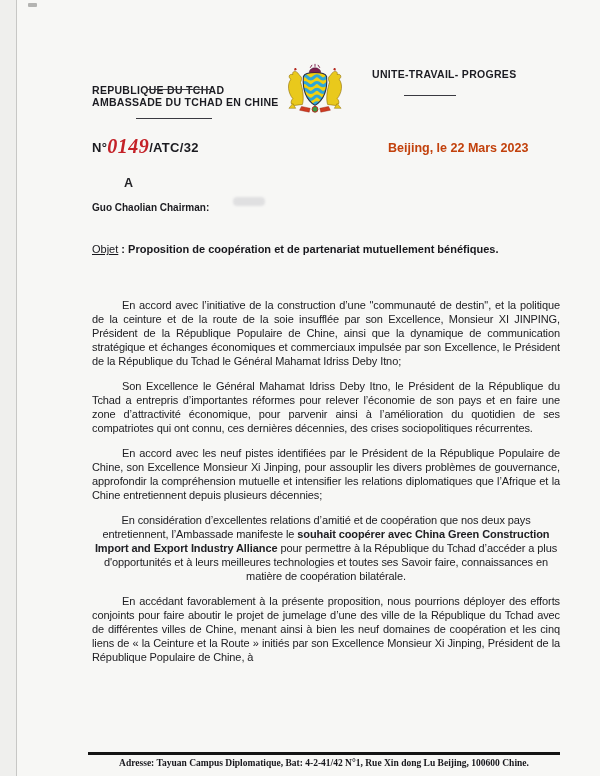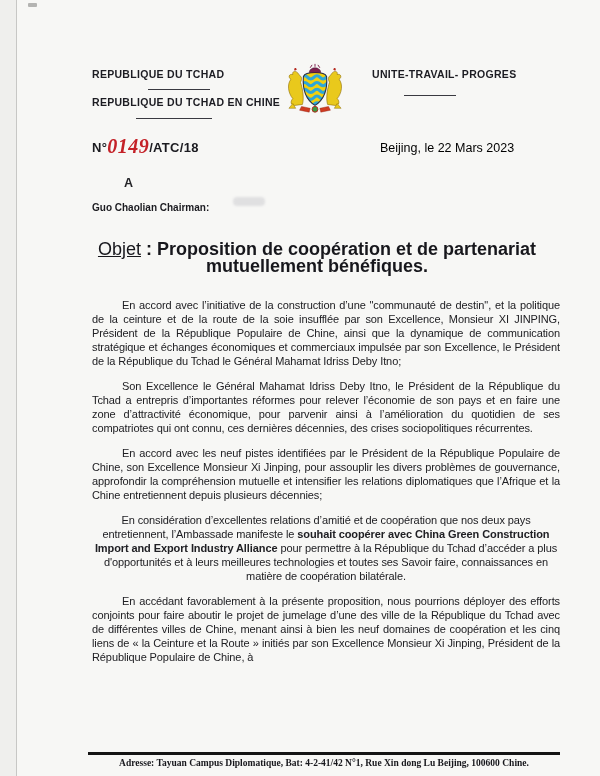--- a/index.html
+++ b/index.html
@@ -40,29 +40,29 @@
     font-weight: bold; font-size: 13px; color: #1b1b20;
     letter-spacing: .3px; vertical-align: baseline;
   }
   .ref-number {
     font-family: "Liberation Serif", "DejaVu Serif", serif;
     font-weight: bold; font-size: 20px; letter-spacing: .5px;
     vertical-align: -1px;
     font-style: italic;
   }
   .dateline {
-    left: 380px; top: 141px; font-weight: normal; font-size: 12.5px;
-    color: #000000; white-space: nowrap;
+    left: 388px; top: 141px; font-weight: bold; font-size: 12.5px;
+    color: #c2410c; white-space: nowrap;
   }
   .salutation { left: 124px; top: 176px; font-weight: bold; font-size: 12.5px; }
   .recipient { left: 92px; top: 201px; font-weight: bold; font-size: 10px;
     line-height: 14.5px; color: #1b1b20; }
   .subject {
     left: 92px; top: 241px; width: 450px;
-    font-size: 18px; line-height: 16.5px; color: #17171c; text-align: center;
+    font-size: 11px; line-height: 16.5px; color: #17171c;
   }
   .subject .lbl { font-weight: 400; text-decoration: underline; }
   .subject .sep, .subject .txt { font-weight: bold; }
   .bodytext {
     left: 92px; top: 298px; width: 468px;
     font-size: 11px; line-height: 14px; color: #202024;
     letter-spacing: -0.1px;
   }
   .bodytext p {
     margin: 0 0 11px 0;
@@ -85,23 +85,23 @@
   }
   .coat { left: 284px; top: 61px; width: 62px; height: 56px; }
 </style>
 </head>
 <body>
 
 <div class="paper"></div>
 <div class="artifact-top"></div>
 <div class="smudge"></div>
 
-<div class="abs lh-text" style="left:92px; top:68px;">REPUBLIQUE DU TCHAD</div>
+<div class="abs lh-text" style="left:92px; top:84px;">REPUBLIQUE DU TCHAD</div>
 <div class="abs short-rule" style="left:148px; top:89px; width:62px;"></div>
-<div class="abs lh-text" style="left:92px; top:96px;">REPUBLIQUE DU TCHAD EN CHINE</div>
+<div class="abs lh-text" style="left:92px; top:96px;">AMBASSADE DU TCHAD EN CHINE</div>
 <div class="abs short-rule" style="left:136px; top:118px; width:76px;"></div>
 
 <div class="abs coat">
   <svg viewBox="0 0 64 58" width="62" height="56" aria-hidden="true">
 
     <path d="M16,15 C13,9 8,10 9,14 C5,13 4,17 7,19 C3,24 4,33 9,39 C6,42 7,46 11,46 L19,45 C21,38 19,28 17,22 C19,18 18,16 16,15 Z" fill="#e9c91c" stroke="#8a6800" stroke-width="0.6"></path>
     <path d="M11,10 C9,7 13,6 13,9 Z" fill="#b5281e"></path>
     <path d="M9,44 L5,49 L12,49 Z" fill="#e9c91c" stroke="#8a6800" stroke-width="0.5"></path>
 
     <path d="M48,15 C51,9 56,10 55,14 C59,13 60,17 57,19 C61,24 60,33 55,39 C58,42 57,46 53,46 L45,45 C43,38 45,28 47,22 C45,18 46,16 48,15 Z" fill="#e9c91c" stroke="#8a6800" stroke-width="0.6"></path>
@@ -127,21 +127,21 @@
     <path d="M18,47 L27,49 L26,53 L16,51 Z" fill="#cf3b22" stroke="#8c1f10" stroke-width="0.4"></path>
     <path d="M46,47 L37,49 L38,53 L48,51 Z" fill="#cf3b22" stroke="#8c1f10" stroke-width="0.4"></path>
     <circle cx="32" cy="50" r="3" fill="#3a9a3f" stroke="#b5281e" stroke-width="1"></circle>
   </svg>
 </div>
 
 <div class="abs lh-text" style="left:372px; top:68px;">UNITE-TRAVAIL- PROGRES</div>
 <div class="abs short-rule" style="left:404px; top:95px; width:52px;"></div>
 
 <div class="abs refline">
-  <span class="ref-prefix">N°</span><span class="ref-number" style="color:#c42127;">0149</span><span class="ref-suffix">/ATC/18</span>
+  <span class="ref-prefix">N°</span><span class="ref-number" style="color:#c42127;">0149</span><span class="ref-suffix">/ATC/32</span>
 </div>
 <div class="abs dateline">Beijing, le 22 Mars 2023</div>
 
 <div class="abs salutation">A</div>
 <div class="abs recipient">
   <div>Guo Chaolian Chairman:</div>
 </div>
 
 <div class="abs subject">
   <span class="lbl">Objet</span><span class="sep"> : </span><span class="txt">Proposition de coopération et de partenariat mutuellement bénéfiques.</span>

